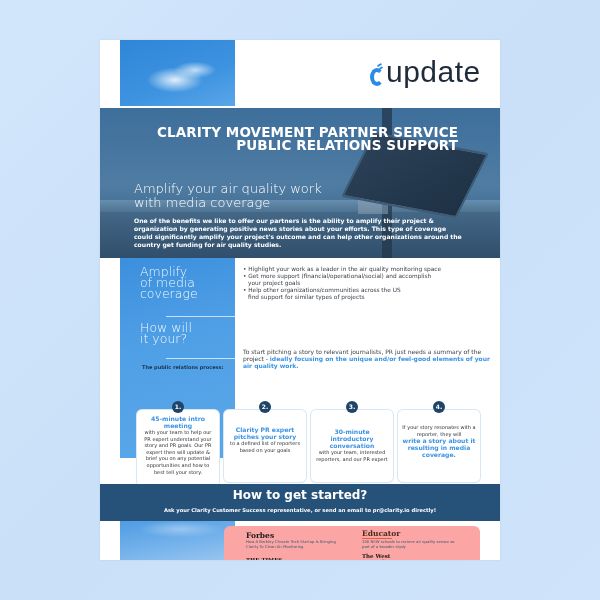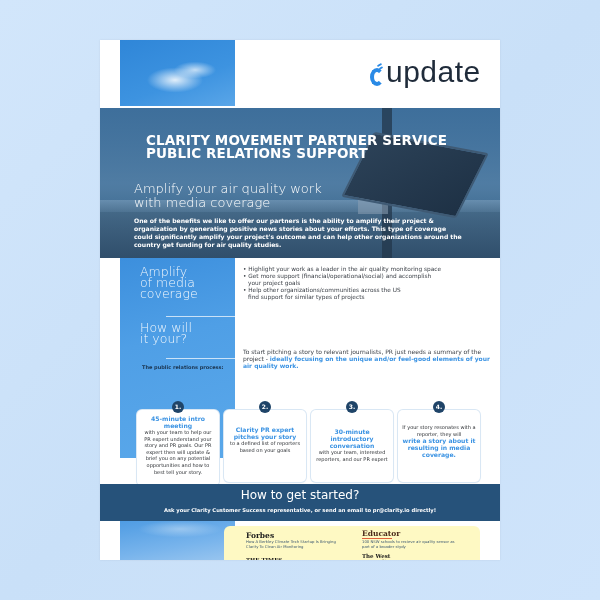--- a/index.html
+++ b/index.html
@@ -43,23 +43,23 @@
   .hero .skyline { position:absolute; left:0; right:0; top:92px; height:12px;
     background: linear-gradient(180deg, rgba(150,180,205,0.4), rgba(90,120,145,0.5)); }
   .hero .ground { position:absolute; left:0; right:0; top:104px; bottom:0;
     background: linear-gradient(180deg, rgba(70,100,125,0.55), rgba(45,70,95,0.7)); }
   .hero .pole { position:absolute; left:282px; top:0; width:10px; height:150px; background:rgba(35,55,75,0.75); }
   .hero .panel { position:absolute; left:253px; top:34px; width:120px; height:62px;
     background:linear-gradient(135deg,#2c4258,#1e3145); border:2px solid #3f5a74;
     transform: skewX(-18deg) rotate(10deg); border-radius:3px; }
   .hero .box { position:absolute; left:258px; top:62px; width:30px; height:44px; background:rgba(140,160,180,0.55); }
   .hero h1 {
-    position:absolute; left:34px; top:14px; margin:12px; width:320px;
+    position:absolute; left:34px; top:14px; margin:4px; width:320px;
     font-family:"DejaVu Sans", sans-serif; font-weight:bold; font-size:13.5px; line-height:13px;
-    color:#ffffff; letter-spacing:0.1px;
+    color:#ffffff; letter-spacing:0.1px;text-align:right;
   }
   .hero .sub {
     position:absolute; left:34px; top:74px; font-size:13px; line-height:14px; color:#ffffff; font-weight:300; width:220px;
   }
   .hero .para {
     position:absolute; left:34px; top:109px; width:330px; font-size:6.1px; line-height:8px; color:#ffffff; font-weight:bold;
   }
 
   
   .col {
@@ -89,32 +89,32 @@
     position:absolute; left:50%; top:-9px; margin-left:-6px; width:12px; height:12px; border-radius:50%;
     background:#1f4468; color:#ffffff; font-size:6px; line-height:12px; font-weight:bold;
   }
   .card .inner { position:absolute; left:4px; right:4px; top:5px; }
   .card .hd { display:block; color:#3b93e3; font-weight:bold; font-size:6.1px; line-height:7px; }
   .card .bd { display:block; color:#2c2f33; font-size:5px; line-height:6.6px; }
   .card .pre { display:block; color:#2c2f33; font-size:5px; line-height:6.6px; }
 
   
   .band { position:absolute; left:0; top:444px; width:400px; height:37px; background:#26527a; text-align:center; }
-  .band .title { position:absolute; left:0; right:0; top:4px; font-size:12px; font-weight:normal; color:#ffffff; }
+  .band .title { position:absolute; left:0; right:0; top:4px; font-size:12px; font-weight:bold; color:#ffffff; }
   .band .line { position:absolute; left:0; right:0; top:23px; font-size:5.2px; font-weight:bold; color:#ffffff; }
 
   
   .ex-col {
     position:absolute; left:20px; top:481px; width:115px; height:39px;
     background:
       radial-gradient(ellipse 60px 12px at 60px 8px, rgba(255,255,255,0.35), rgba(255,255,255,0) 70%),
       linear-gradient(170deg, #4f9ce3 0%, #78b4ec 60%, #9ac6ef 100%);
   }
   .ex-title { position:absolute; left:40px; top:497px; font-size:12px; line-height:11px; color:#ffffff; font-weight:300; opacity:0.95; }
-  .ex-box { position:absolute; left:124px; top:486px; width:256px; height:56px; background:#fef9c3; border-radius:6px; }
+  .ex-box { position:absolute; left:124px; top:486px; width:256px; height:56px; background:#fca5a5; border-radius:6px; }
   .pub { position:absolute; }
   .pub .mast { display:block; font-family:"DejaVu Serif", serif; font-weight:bold; font-size:7.5px; color:#1a1a1a; line-height:9px; }
   .pub .mast.small { font-size:5.5px; line-height:6px; }
   .pub .desc { display:block; font-size:3.8px; line-height:4.8px; color:#3a5670; width:100px; }
   .educator-underline { display:block; width:30px; height:1px; background:#e0603c; margin-bottom:1px; }
 </style>
 </head>
 <body>
 
 <div class="page">

